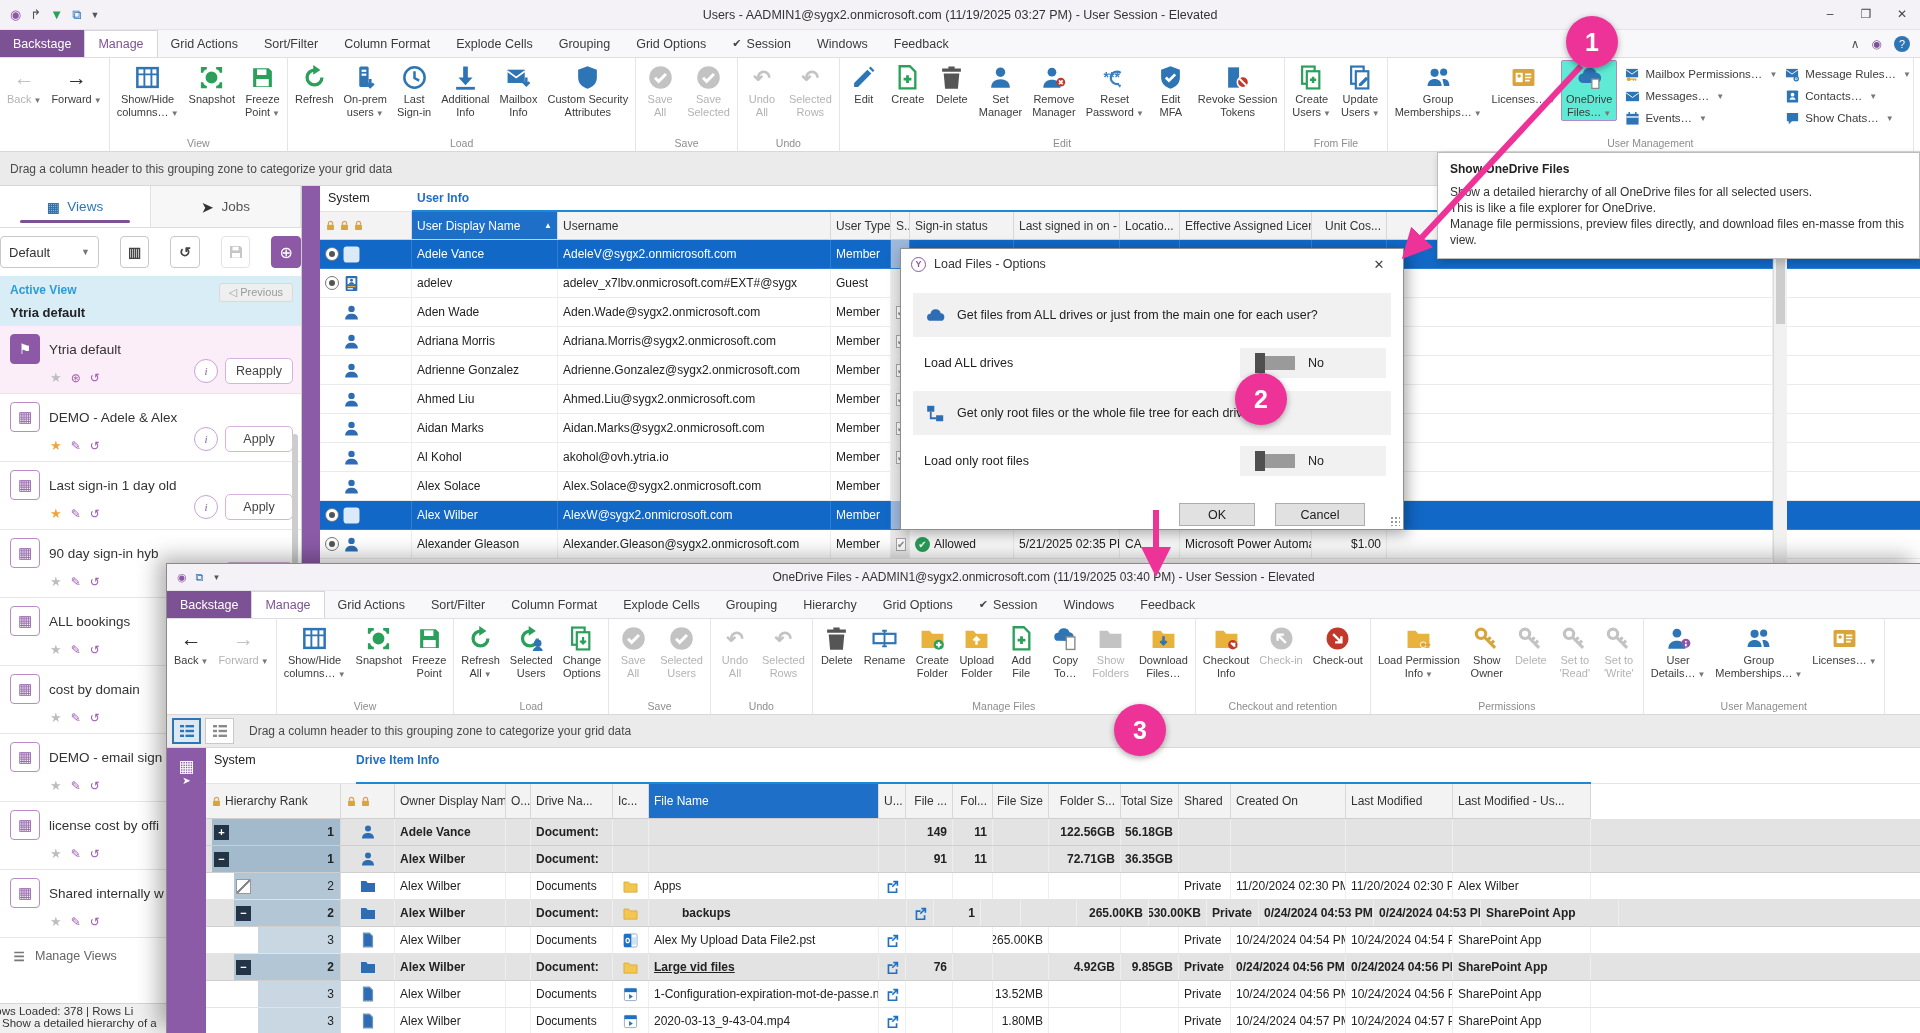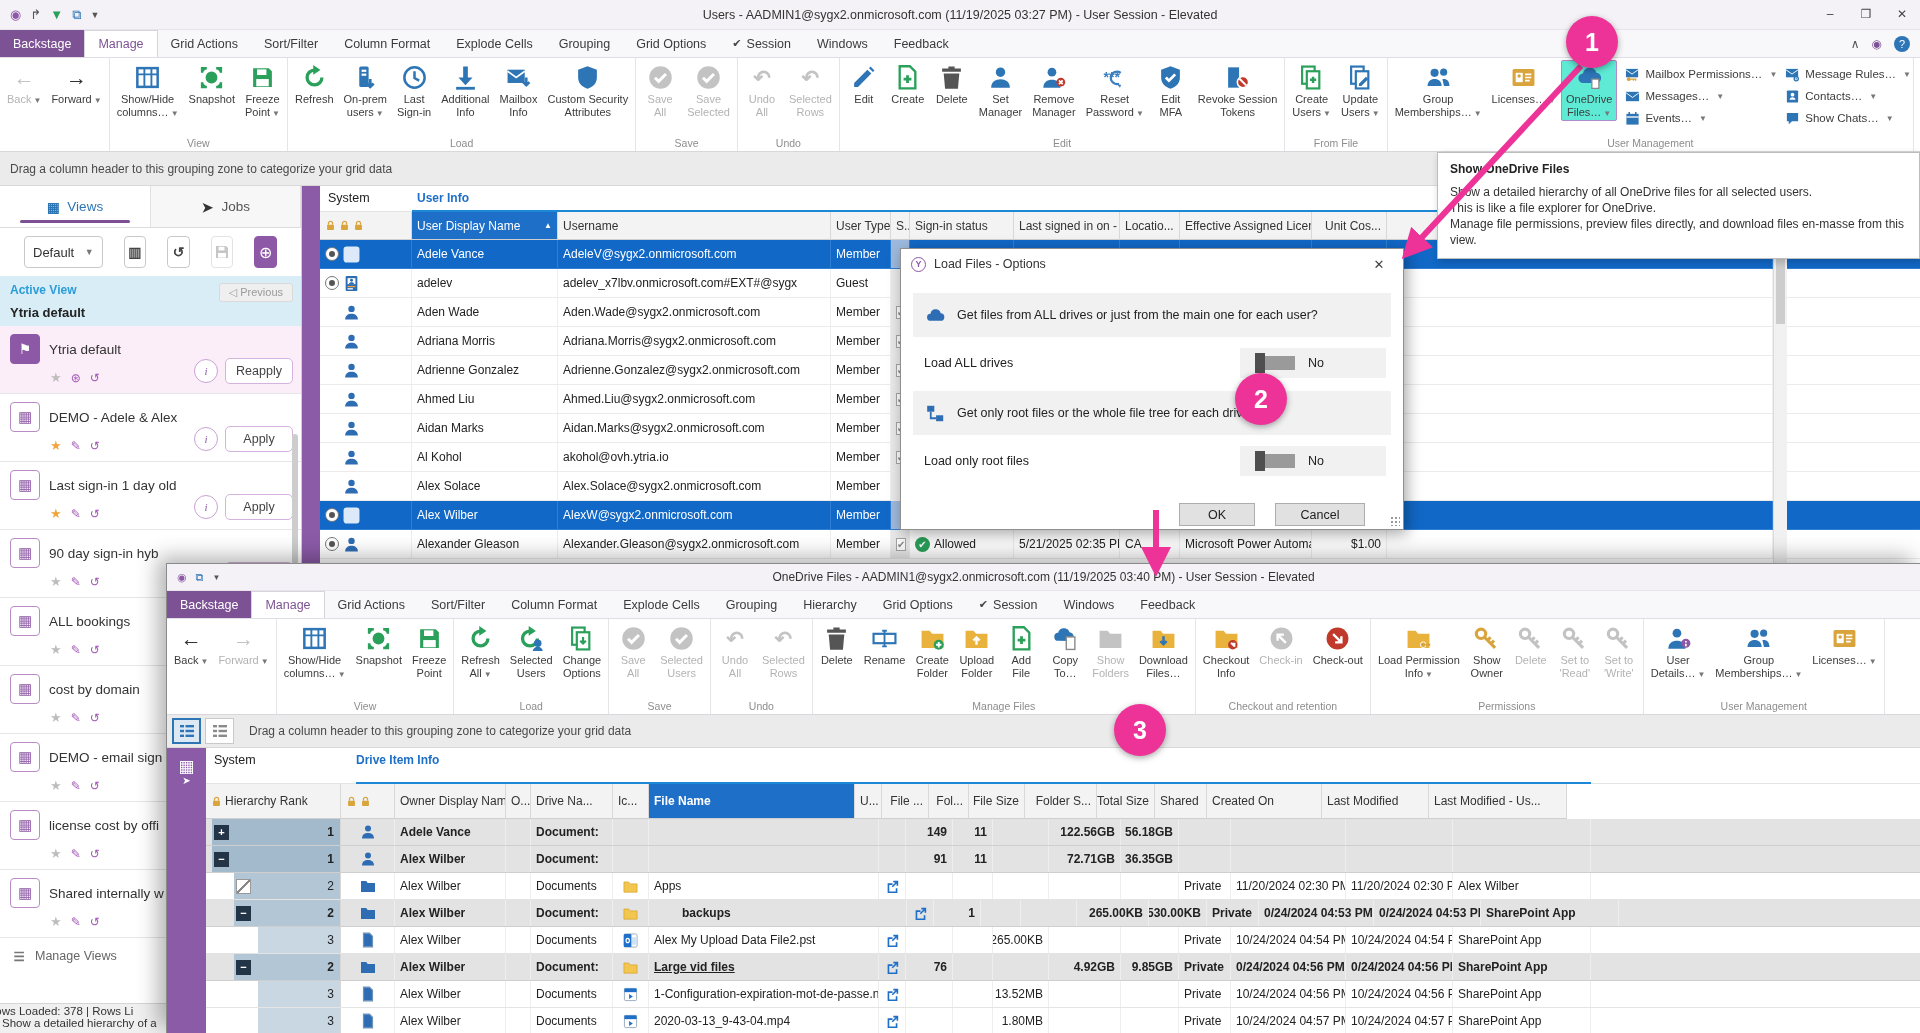--- a/index.html
+++ b/index.html
@@ -43,21 +43,21 @@
 .sbtn .icx{width:15px;height:15px}
 .groupbar{position:absolute;left:0;right:0;background:#ebebeb;border-bottom:1px solid #d8d8d8;display:flex;align-items:center;font-size:12px;color:#4a4a4a}
 #w1-groupbar{top:152px;height:34px;padding-left:10px}
 
 
 .sidebar{position:absolute;left:0;top:186px;width:302px;bottom:30px;background:#fff;border-right:1px solid #cfcfcf;overflow:hidden}
 .sbtabs{display:flex;height:42px;border-bottom:1px solid #ddd;background:#f7f7f7}
 .sbtab{flex:1;display:flex;align-items:center;justify-content:center;gap:7px;font-size:13.5px;color:#555;border-right:1px solid #e2e2e2;position:relative;cursor:pointer}
 .sbtab.active{background:#fff;color:#2e75b6}
 .sbtab.active:after{content:"";position:absolute;left:20px;right:20px;bottom:4px;height:3px;background:#7d5294;border-radius:2px}
-.sbctrl{display:flex;align-items:center;gap:21px;padding:8px 24px;height:48px}
+.sbctrl{display:flex;align-items:center;gap:21px;padding:8px 0;height:48px}
 .selbox{display:flex;align-items:center;justify-content:space-between;width:118px;height:32px;border:1px solid #c9c9c9;border-radius:4px;padding:0 8px;font-size:13px;color:#333;background:#fff}
 .sqbtn{width:36px;height:32px;border:1px solid #c9c9c9;border-radius:4px;display:flex;align-items:center;justify-content:center;color:#444;font-size:14px;background:#fff;cursor:pointer}
 .sqbtn .icx{width:16px;height:16px}
 .sqbtn.dis{color:#c6c6c6;border-color:#e3e3e3}
 .sqbtn.purple{background:#8d58a5;border-color:#8d58a5;color:#fff;font-size:16px}
 .searchrow{display:flex;gap:7px;padding:0 8px 8px;height:40px;align-items:center}
 .searchbox{flex:1;height:32px;border:1px solid #c9c9c9;border-radius:4px;display:flex;align-items:center;padding:0 9px;gap:7px;background:#fff}
 .searchbox .icx{width:14px;height:14px;color:#888}
 .searchbox input{border:none;outline:none;font-size:13px;width:100%;color:#333;background:transparent}
 .activeview{background:#d9edf7;padding:7px 10px 6px;position:relative}
@@ -1897,21 +1897,21 @@
           </div>
           <div class="hc" style="width: 25px;">
             <span>O...</span>
           </div>
           <div class="hc" style="width: 82px;">
             <span>Drive Na...</span>
           </div>
           <div class="hc" style="width: 36px;">
             <span>Ic...</span>
           </div>
-          <div class="hc sel" style="width: 206px; font-weight: bold;">
+          <div class="hc sel" style="width: 230px;">
             <span>File Name</span>
           </div>
           <div class="hc" style="width: 27px;">
             <span>U...</span>
           </div>
           <div class="hc right" style="width: 47px;">
             <span>File ...</span>
           </div>
           <div class="hc right" style="width: 40px;">
             <span>Fol...</span>

